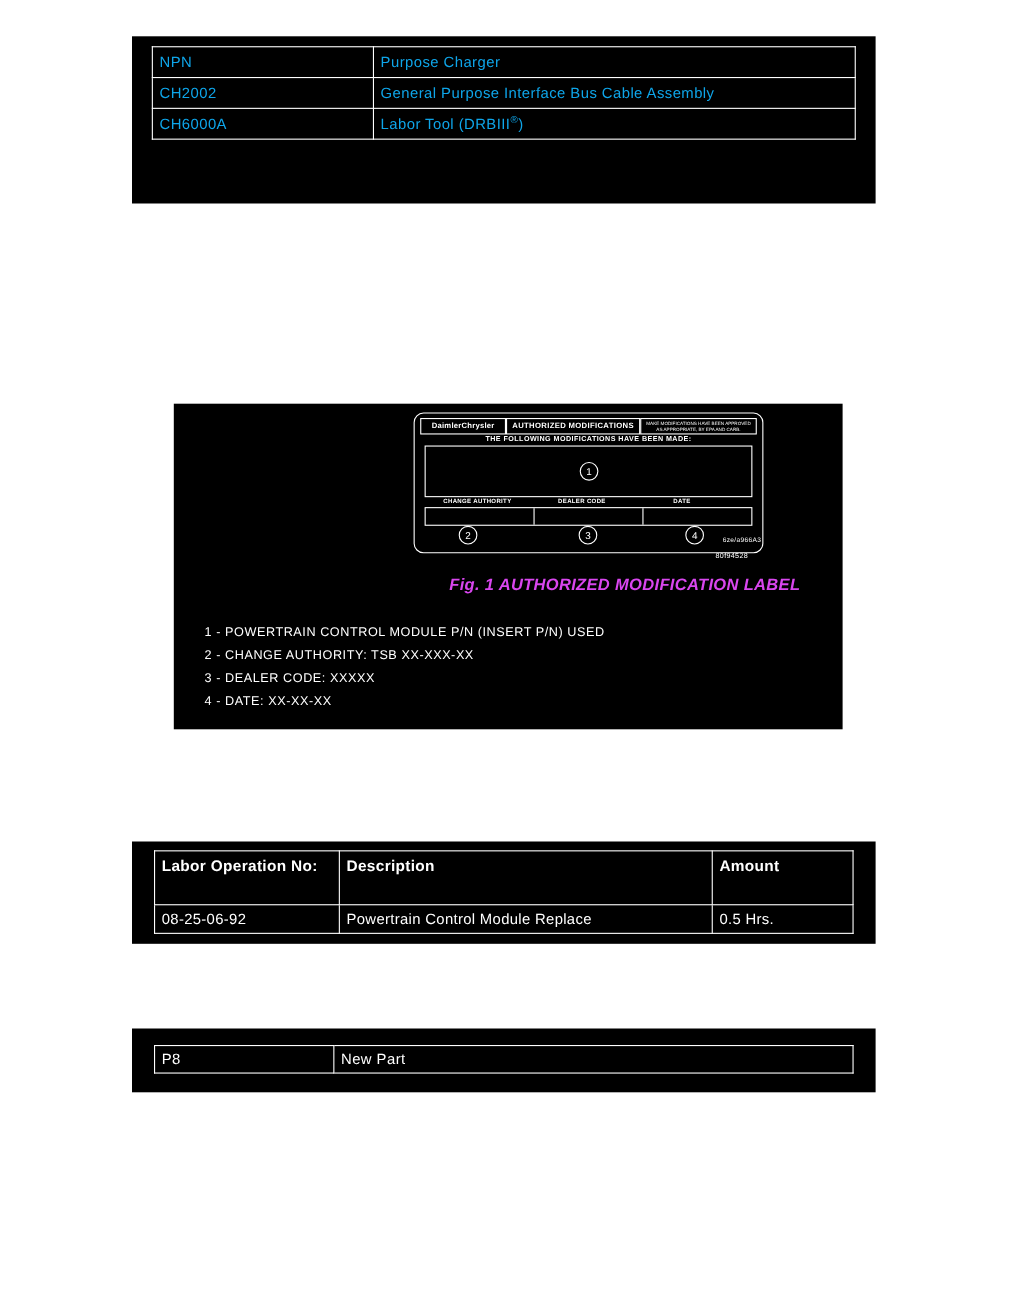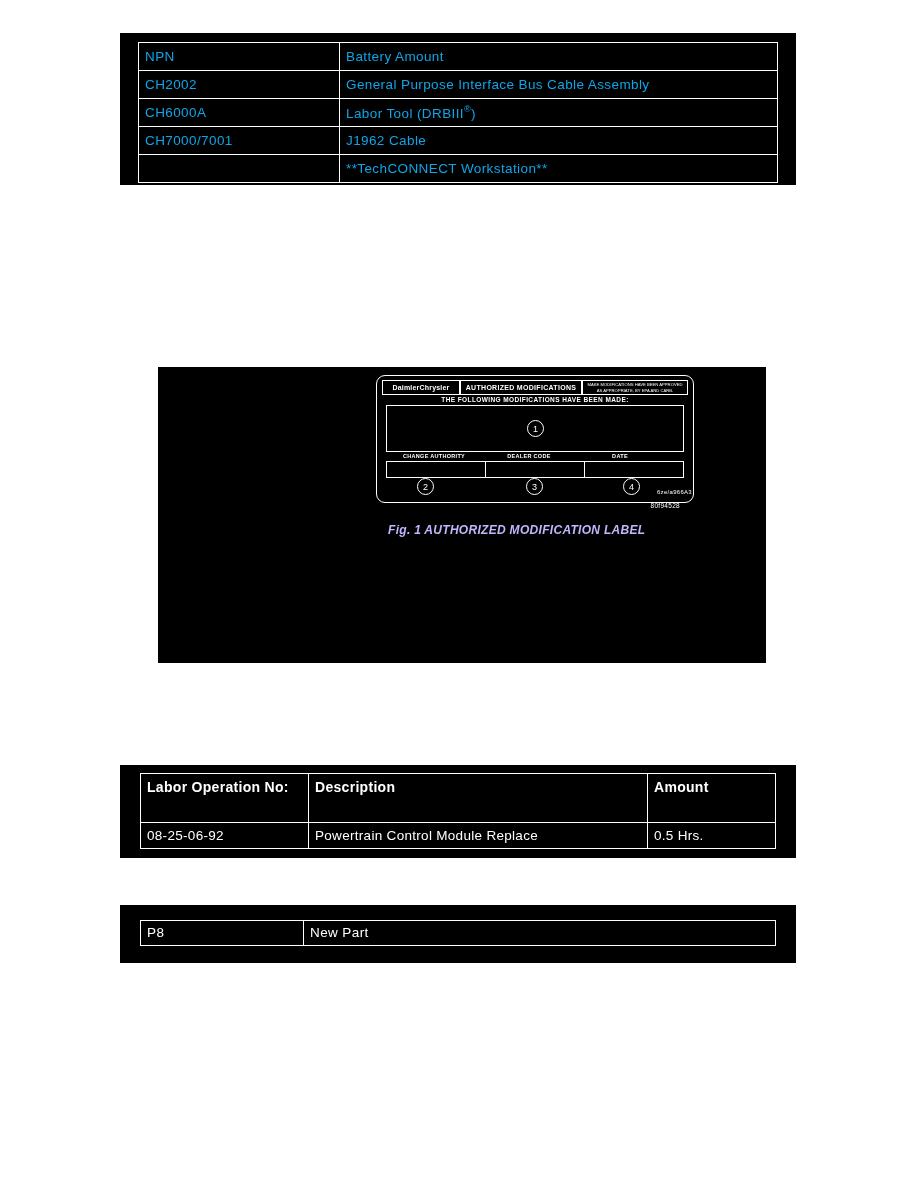--- a/index.html
+++ b/index.html
@@ -55,25 +55,25 @@
     left: 158px;
     top: 367px;
     width: 608px;
     height: 296px;
   }
   .fig-label {
     position: absolute;
     left: 230px;
     top: 156px;
     width: 360px;
-    text-align: left;
-    color: #c4b5fd;
+    text-align: center;
+    color: #d946ef;
     font-style: italic;
     font-weight: bold;
-    font-size: 12px;
+    font-size: 15px;
     letter-spacing: 0.3px;
   }
   .fig-legend {
     position: absolute;
     left: 28px;
     top: 198px;
     color: #ffffff;
     font-size: 11.5px;
     line-height: 21px;
     letter-spacing: 0.5px;
@@ -218,21 +218,21 @@
   }
   .labor-table th { font-weight: bold; }
   .labor-table .col1 { width: 155px; }
   .labor-table .col3 { width: 115px; }
   .labor-table tr.head td, .labor-table tr.head th { height: 38px; }
   .labor-table tr.body td { font-size: 13.5px; }
 
   
   #part-panel {
     left: 120px;
-    top: 905px;
+    top: 935px;
     width: 676px;
     height: 58px;
   }
   .part-table {
     position: absolute;
     left: 20px;
     top: 15px;
     width: 636px;
     border-collapse: collapse;
     table-layout: fixed;
@@ -248,37 +248,29 @@
   .part-table .c1 { width: 150px; }
 </style>
 </head>
 <body>
 
 <div class="panel" id="tools-panel">
   <table class="tool-table">
     <tbody>
       <tr>
         <td class="c1">NPN</td>
-        <td>Battery Amount</td>
+        <td>Purpose Charger</td>
       </tr>
       <tr>
         <td class="c1">CH2002</td>
         <td>General Purpose Interface Bus Cable Assembly</td>
       </tr>
       <tr>
         <td class="c1">CH6000A</td>
         <td><span>Labor Tool (DRBIII</span><sup>®</sup><span>)</span></td>
-      </tr>
-      <tr>
-        <td class="c1">CH7000/7001</td>
-        <td>J1962 Cable</td>
-      </tr>
-      <tr>
-        <td class="c1"></td>
-        <td>**TechCONNECT Workstation**</td>
       </tr>
     </tbody>
   </table>
 </div>
 
 <div class="panel" id="figure-panel">
 
   <div class="label-art">
     <div class="art-border"></div>
 
@@ -305,20 +297,26 @@
     <div class="callout" style="left:41px; top:103px;">2</div>
     <div class="callout" style="left:150px; top:103px;">3</div>
     <div class="callout" style="left:247px; top:103px;">4</div>
 
     <div class="art-code">6ze/a966A3</div>
     <div class="art-code2">80f94528</div>
   </div>
 
   <div class="fig-label">Fig. 1 AUTHORIZED MODIFICATION LABEL</div>
 
+  <div class="fig-legend">
+    <div>1 - POWERTRAIN CONTROL MODULE P/N (INSERT P/N) USED</div>
+    <div>2 - CHANGE AUTHORITY: TSB XX-XXX-XX</div>
+    <div>3 - DEALER CODE: XXXXX</div>
+    <div>4 - DATE: XX-XX-XX</div>
+  </div>
 </div>
 
 <div class="panel" id="labor-panel">
   <table class="labor-table">
     <tbody>
       <tr class="head">
         <th class="col1">Labor Operation No:</th>
         <th>Description</th>
         <th class="col3">Amount</th>
       </tr>

